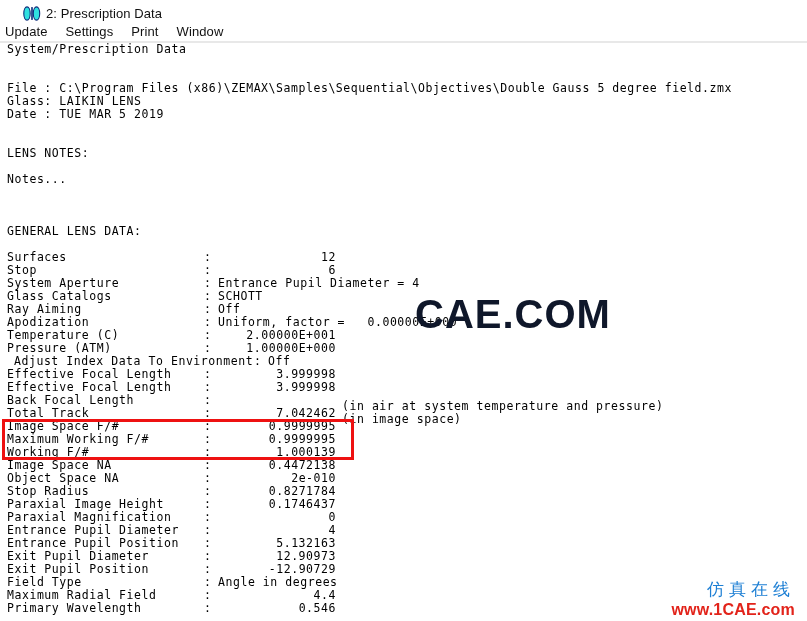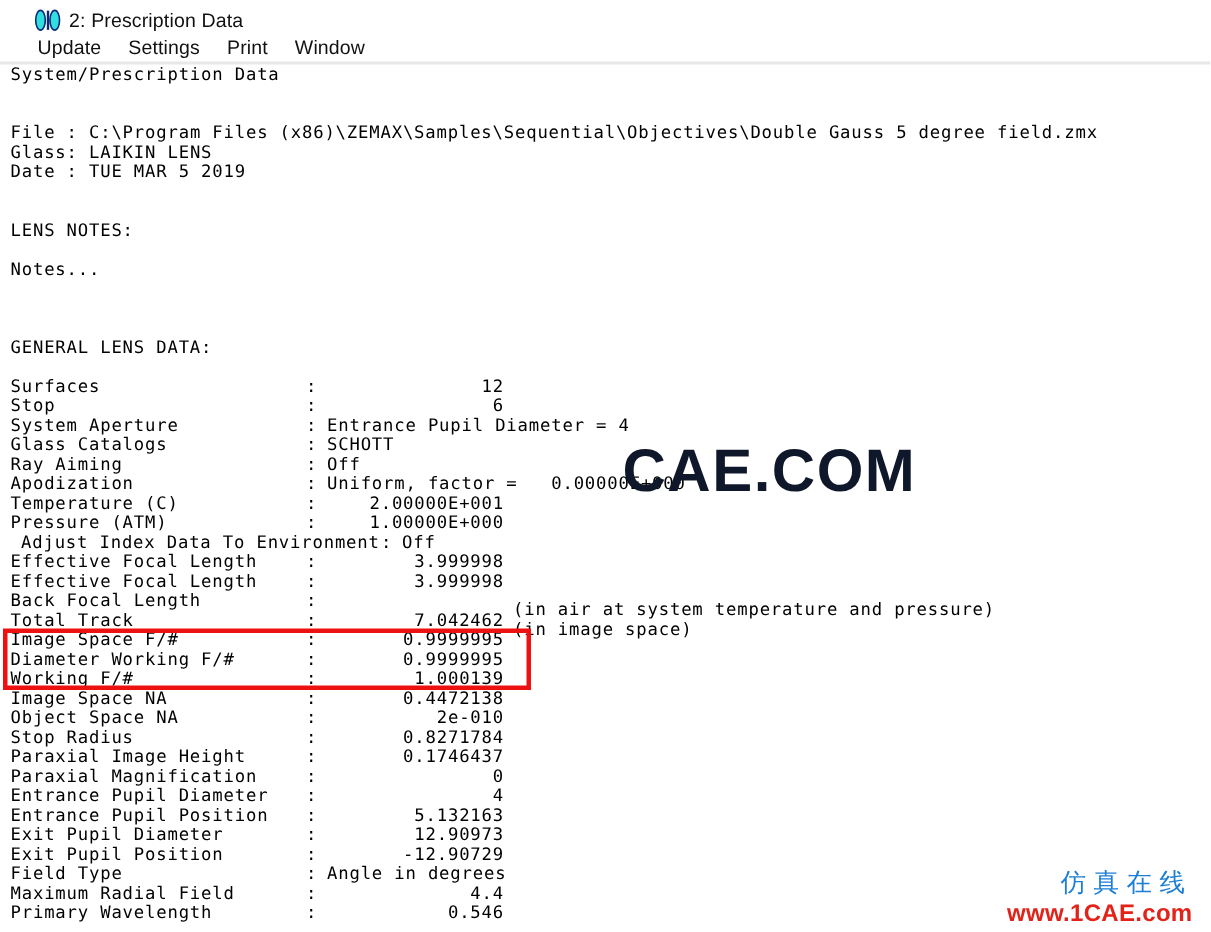--- a/index.html
+++ b/index.html
@@ -52,21 +52,21 @@
   }
   .menu-item {
     font-family: "Liberation Sans", sans-serif;
     font-size: 13px;
     color: #111111;
     white-space: nowrap;
     padding: 0 9px;
     cursor: default;
     letter-spacing: 0.1px;
   }
-  .menu-item:first-child { padding-left: 5px; margin-left: 20px; }
+  .menu-item:first-child { padding-left: 5px; }
 
   #menu-separator {
     position: absolute;
     left: 0; top: 41px;
     width: 807px; height: 2px;
     background: #e8e8e8;
   }
 
   
   #report {
@@ -241,21 +241,21 @@
       <div class="row"><span class="lbl">Ray Aiming</span><span class="colon">:</span><span class="val-l">Off</span></div>
       <div class="row"><span class="lbl">Apodization</span><span class="colon">:</span><span class="val-l">Uniform, factor =   0.00000E+000</span></div>
       <div class="row"><span class="lbl">Temperature (C)</span><span class="colon">:</span><span class="val-r">2.00000E+001</span></div>
       <div class="row"><span class="lbl">Pressure (ATM)</span><span class="colon">:</span><span class="val-r">1.00000E+000</span></div>
       <div class="row indent"><span class="lbl">Adjust Index Data To Environment</span><span class="colon">:</span><span class="val-l">Off</span></div>
       <div class="row"><span class="lbl">Effective Focal Length</span><span class="colon">:</span><span class="val-r">3.999998</span><span class="tail">(in air at system temperature and pressure)</span></div>
       <div class="row"><span class="lbl">Effective Focal Length</span><span class="colon">:</span><span class="val-r">3.999998</span><span class="tail">(in image space)</span></div>
       <div class="row"><span class="lbl">Back Focal Length</span><span class="colon">:</span></div>
       <div class="row"><span class="lbl">Total Track</span><span class="colon">:</span><span class="val-r">7.042462</span></div>
       <div class="row"><span class="lbl">Image Space F/#</span><span class="colon">:</span><span class="val-r">0.9999995</span></div>
-      <div class="row"><span class="lbl">Diameter Working F/#</span><span class="colon">:</span><span class="val-r">0.9999995</span></div>
+      <div class="row"><span class="lbl">Maximum Working F/#</span><span class="colon">:</span><span class="val-r">0.9999995</span></div>
       <div class="row"><span class="lbl">Working F/#</span><span class="colon">:</span><span class="val-r">1.000139</span></div>
       <div class="row"><span class="lbl">Image Space NA</span><span class="colon">:</span><span class="val-r">0.4472138</span></div>
       <div class="row"><span class="lbl">Object Space NA</span><span class="colon">:</span><span class="val-r">2e-010</span></div>
       <div class="row"><span class="lbl">Stop Radius</span><span class="colon">:</span><span class="val-r">0.8271784</span></div>
       <div class="row"><span class="lbl">Paraxial Image Height</span><span class="colon">:</span><span class="val-r">0.1746437</span></div>
       <div class="row"><span class="lbl">Paraxial Magnification</span><span class="colon">:</span><span class="val-r">0</span></div>
       <div class="row"><span class="lbl">Entrance Pupil Diameter</span><span class="colon">:</span><span class="val-r">4</span></div>
       <div class="row"><span class="lbl">Entrance Pupil Position</span><span class="colon">:</span><span class="val-r">5.132163</span></div>
       <div class="row"><span class="lbl">Exit Pupil Diameter</span><span class="colon">:</span><span class="val-r">12.90973</span></div>
       <div class="row"><span class="lbl">Exit Pupil Position</span><span class="colon">:</span><span class="val-r">-12.90729</span></div>

